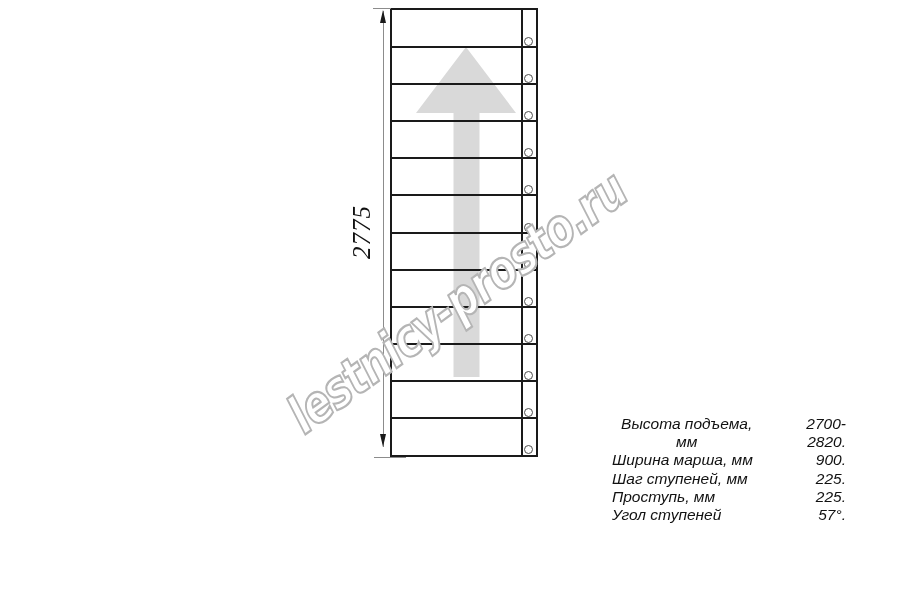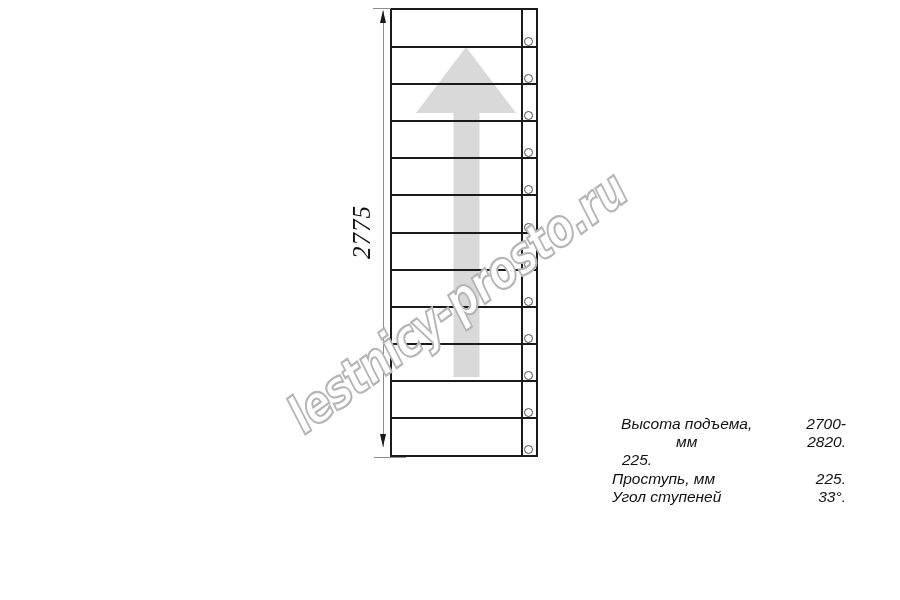--- a/index.html
+++ b/index.html
@@ -180,25 +180,30 @@
   <div class="dim-label">2775</div>
 
   <div class="watermark">lestnicy-prosto.ru</div>
 
   <div class="specs" id="specs-table">
       <div class="spec-row">
         <span class="spec-label">Высота подъема, мм</span>
         <span class="spec-value">2700-2820.</span>
       </div>
       <div class="spec-row">
+        <span class="spec-label">Ширина марша, мм</span>
+        <span class="spec-value">900.</span>
+      </div>
+      <div class="spec-row">
+        <span class="spec-label">Шаг ступеней, мм</span>
         <span class="spec-value">225.</span>
       </div>
       <div class="spec-row">
         <span class="spec-label">Проступь, мм</span>
         <span class="spec-value">225.</span>
       </div>
       <div class="spec-row">
         <span class="spec-label">Угол ступеней</span>
-        <span class="spec-value">33°.</span>
+        <span class="spec-value">57°.</span>
       </div>
     </div>
 
 </div>
 
 </body></html>

